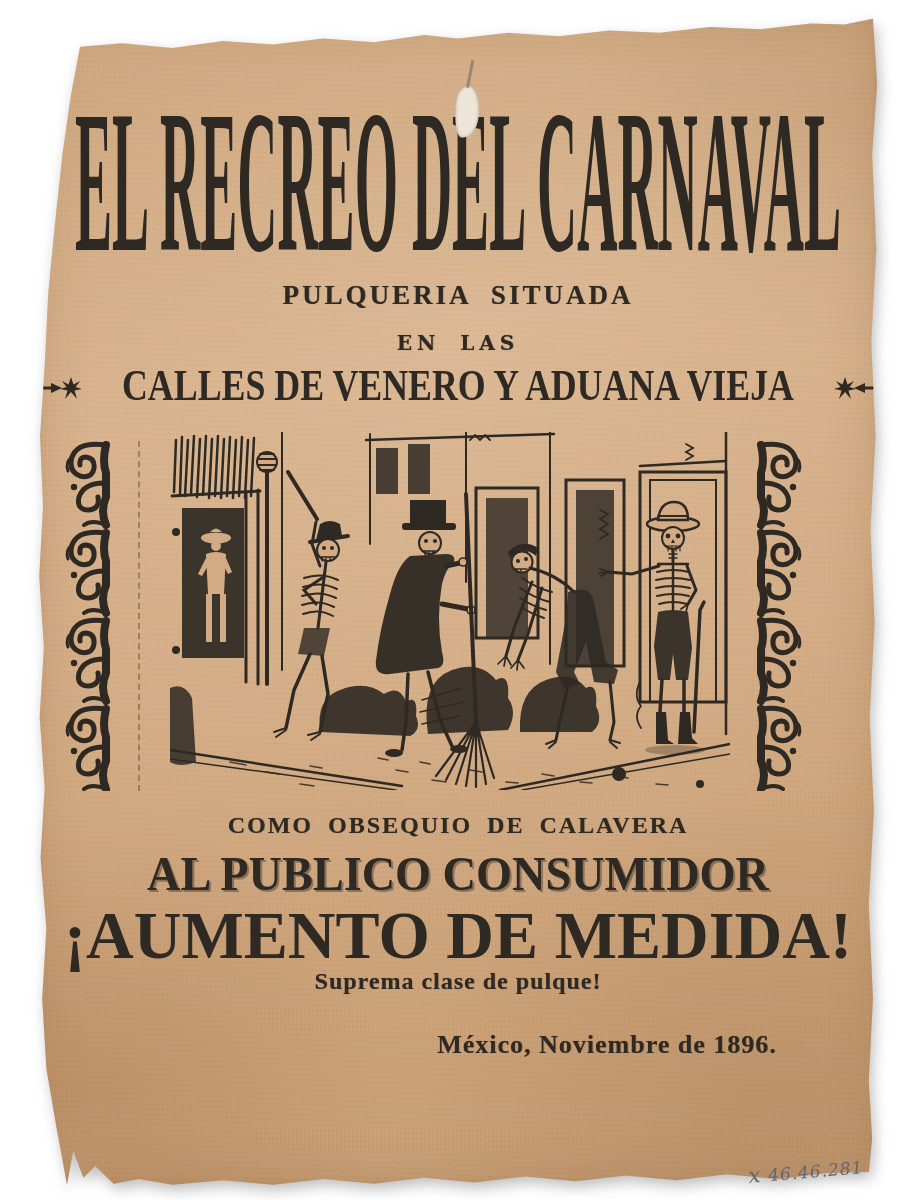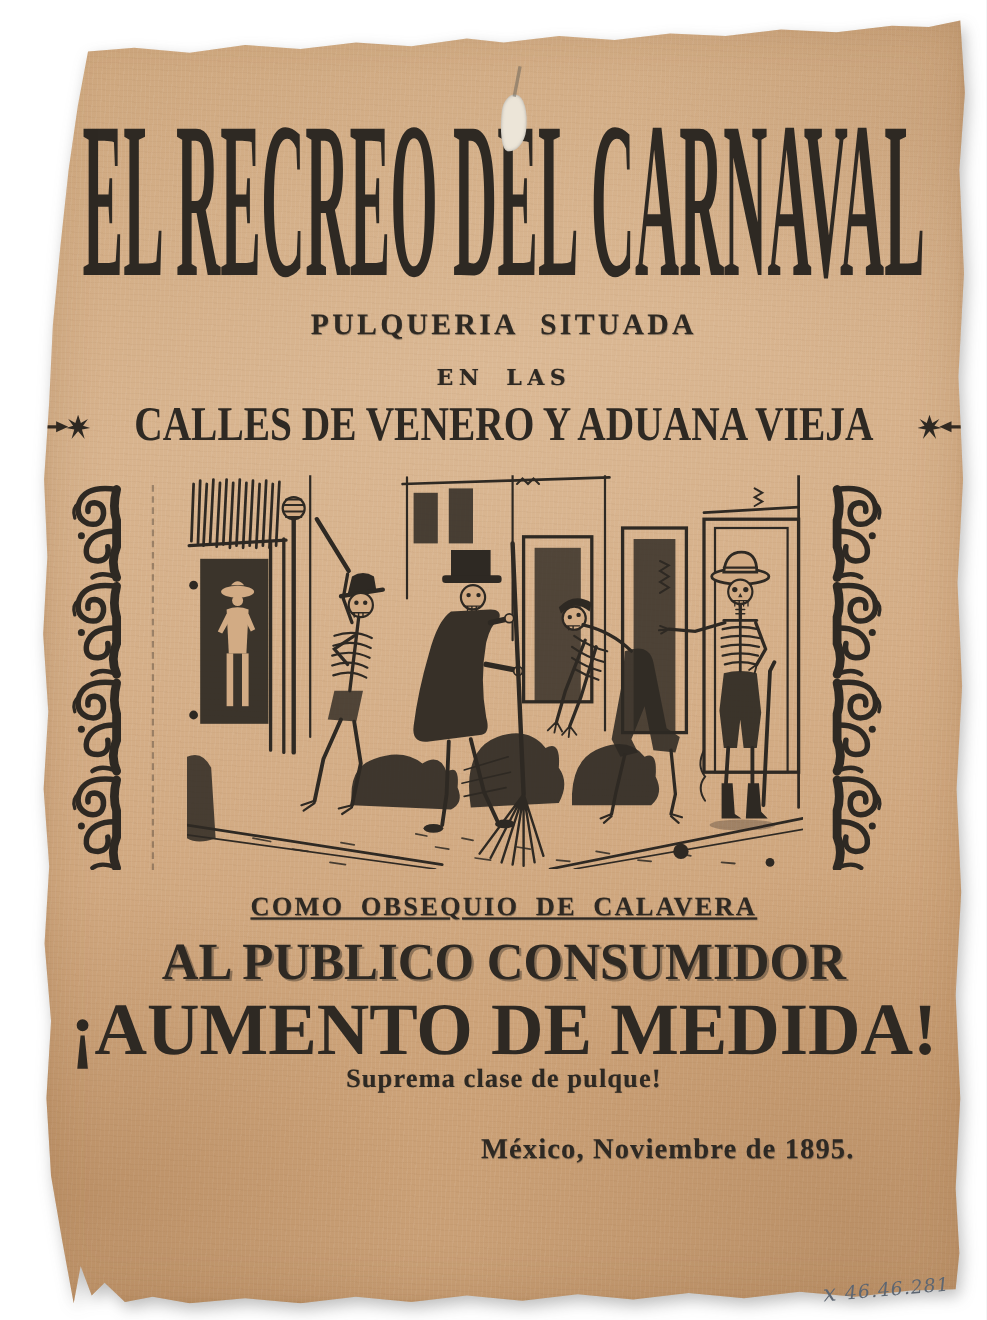--- a/index.html
+++ b/index.html
@@ -22,21 +22,21 @@
       linear-gradient(168deg,#cba379 0%,#d5af88 30%,#d2aa82 55%,#cba177 80%,#c69d74 100%);
   }
   .paper::after{content:"";position:absolute;inset:0;pointer-events:none;
     box-shadow:inset 0 0 50px rgba(118,72,30,0.22), inset 0 0 8px rgba(118,72,30,0.22);}
   .abs{position:absolute;}
   .center{left:0;right:0;text-align:center;}
   .ink{color:#2e2923;text-shadow:0.4px 0.4px 0.7px rgba(46,41,35,0.5);}
   .subtitle{top:266px;font-weight:bold;font-size:27px;letter-spacing:3px;word-spacing:11px;}
   .connector{top:317px;font-weight:bold;font-size:20px;letter-spacing:5px;word-spacing:8px;
              font-family:"DejaVu Serif",serif;}
-  .gift{top:798px;font-weight:bold;font-size:24px;letter-spacing:2px;word-spacing:7px;text-decoration:underline;}
+  .gift{top:798px;font-weight:bold;font-size:24px;letter-spacing:2px;word-spacing:7px;}
   .quality{top:954px;font-weight:bold;font-size:24px;letter-spacing:1px;}
   .dateline{top:1016px;left:324px;right:26px;text-align:center;font-weight:bold;font-size:26px;letter-spacing:1px;}
   .streetline-row{top:348px;left:0;right:0;display:flex;align-items:center;justify-content:center;gap:26px;}
   svg text{font-family:"Liberation Serif","DejaVu Serif",serif;}
   .crease{top:427px;left:100px;width:0;height:350px;border-left:2px dashed rgba(46,41,35,0.35);}
   .damage{top:72px;left:417px;width:24px;height:52px;background:#ece5d8;
           border-radius:46% 54% 60% 40%/30% 60% 40% 70%;transform:rotate(7deg);
           box-shadow:0 0 3px rgba(120,120,120,0.6) inset;}
   .damage::before{content:"";position:absolute;left:9px;top:-26px;width:3px;height:28px;
           background:rgba(100,95,88,0.5);transform:rotate(4deg);}
@@ -260,21 +260,21 @@
       </svg>
 
       <svg class="abs" style="top:886px;left:0;" width="840" height="78" viewBox="0 0 840 70">
         <g transform="scale(1,1.12)">
           <text x="420" y="48" font-size="60" font-weight="bold" fill="#2e2923" text-anchor="middle" textLength="788" lengthAdjust="spacingAndGlyphs">¡AUMENTO DE MEDIDA!</text>
         </g>
       </svg>
 
       <div class="abs center quality ink">Suprema clase de pulque!</div>
 
-      <div class="abs dateline ink">México, Noviembre de 1895.</div>
+      <div class="abs dateline ink">México, Noviembre de 1896.</div>
 
     </div>
   </div>
 
   <div class="abs annotation">
     <span class="mark">x</span><span>46.46.281</span>
   </div>
 </div>
 
 </body></html>

